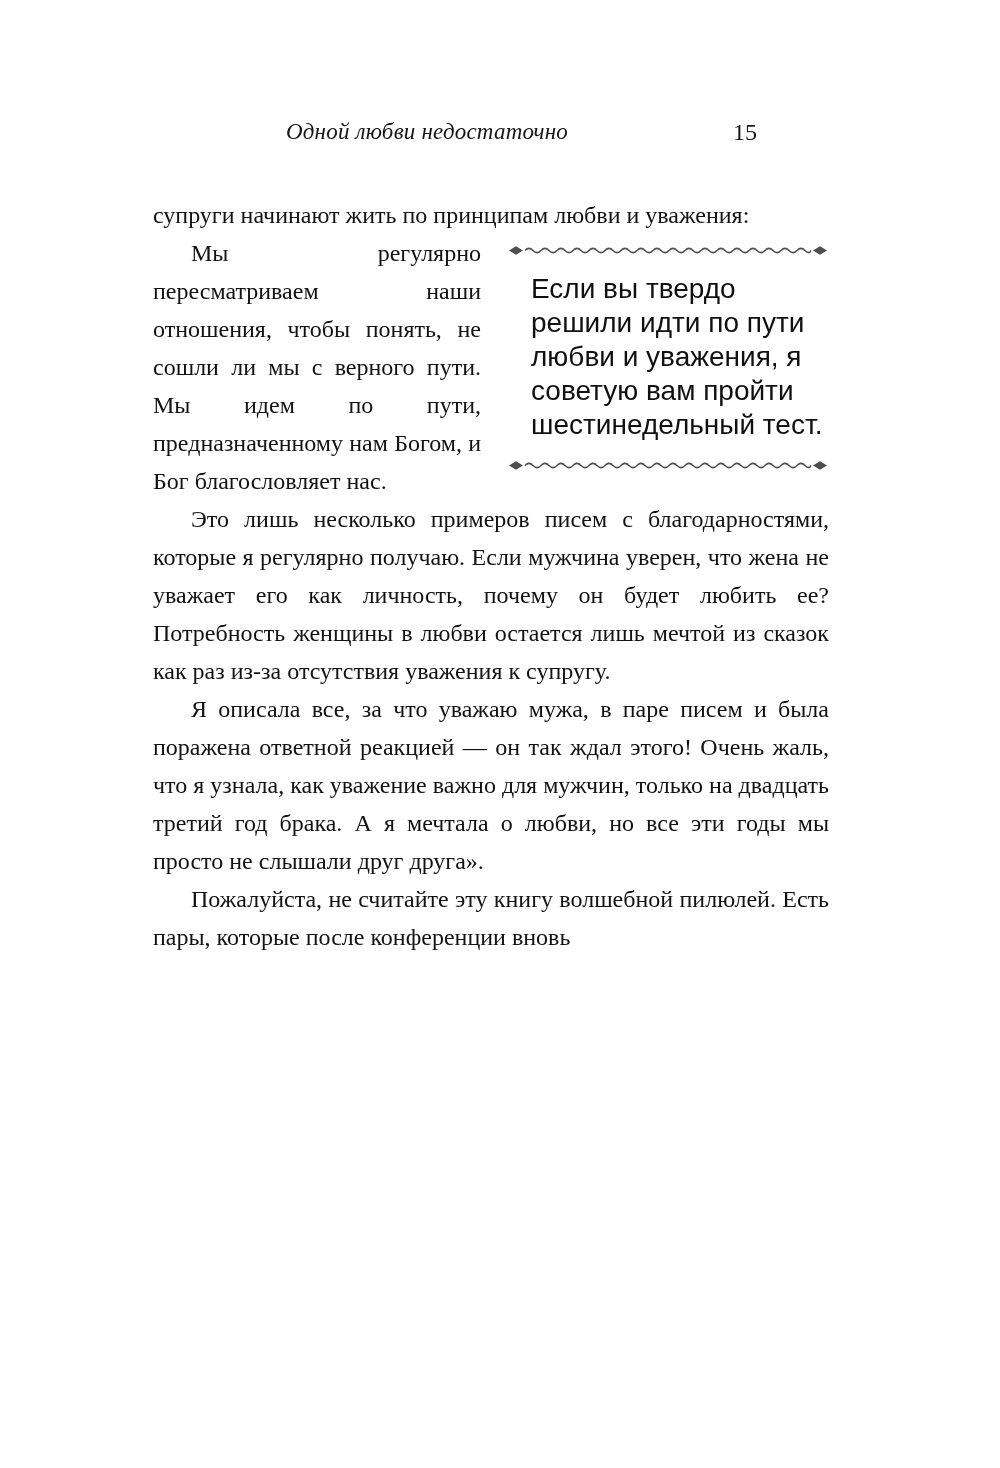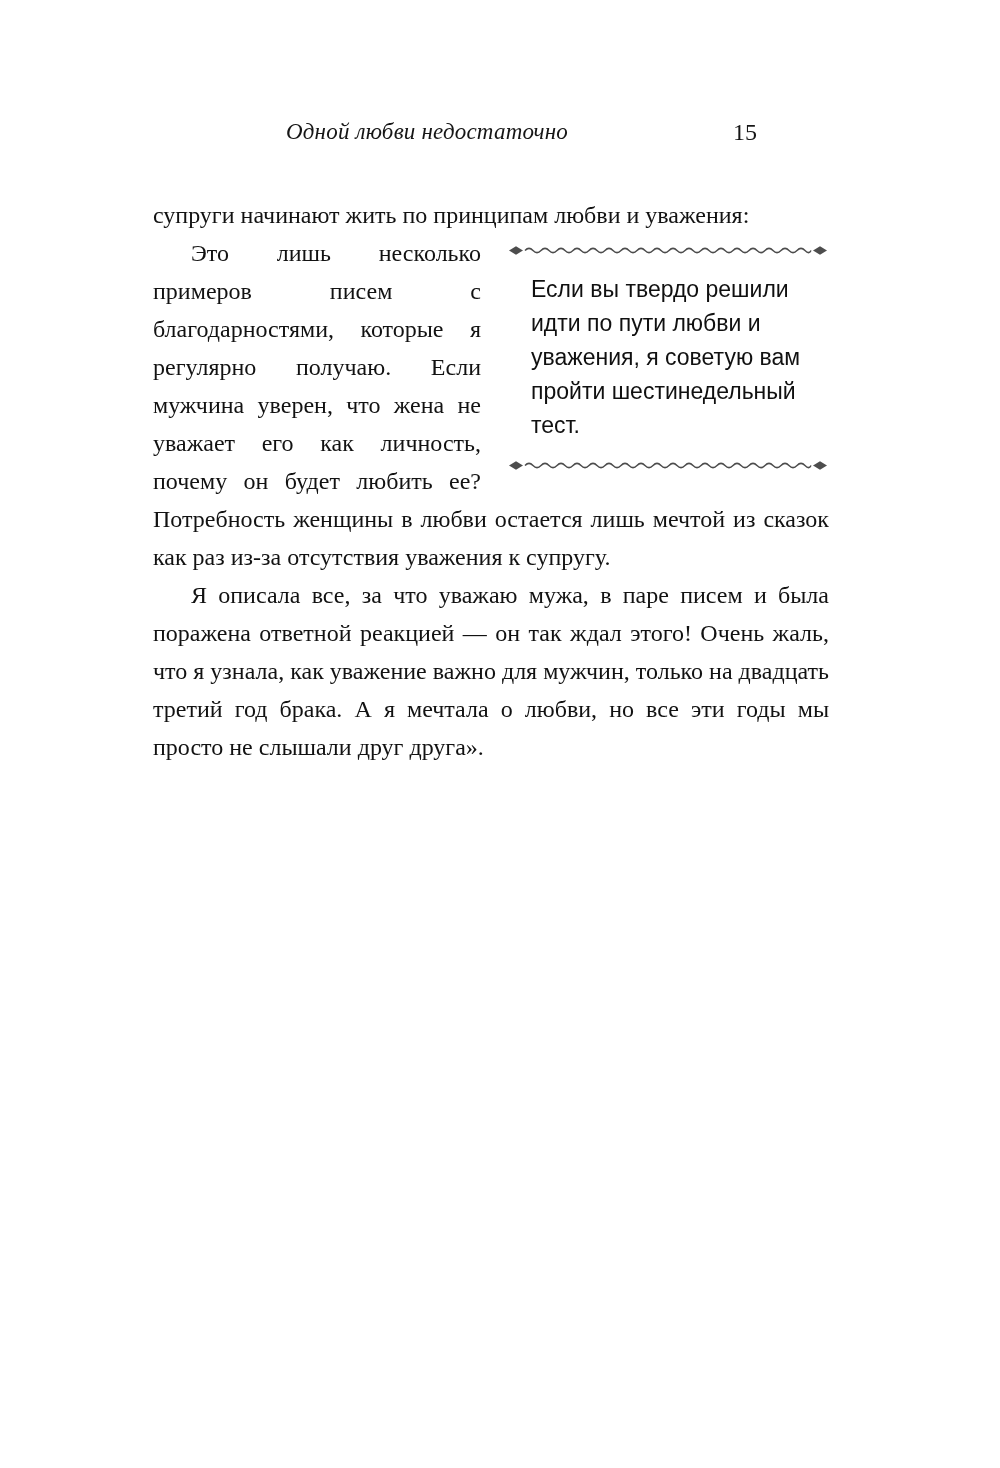--- a/index.html
+++ b/index.html
@@ -61,21 +61,21 @@
   
   .pullquote {
     float: right;
     width: 322px;
     margin: 10px 0 8px 26px;
     text-indent: 0;
     text-align: left;
     font-family: "Liberation Sans", "DejaVu Sans", sans-serif;
   }
   .pullquote-text {
-    font-size: 23px;
+    font-size: 28px;
     line-height: 34px;
     padding: 15px 2px 17px 24px;
     color: #101010;
   }
   .squiggle {
     display: block;
     width: 100%;
     height: 13px;
   }
   .squiggle .wave { stroke: #4d4d4d; stroke-width: 1.5; fill: none; }
@@ -106,23 +106,25 @@
 
         <div class="pullquote-text">Если вы твердо решили идти по пути любви и уважения, я советую вам пройти шестинедельный тест.</div>
 
         <svg class="squiggle" viewBox="0 0 322 12" preserveAspectRatio="none">
           <path class="tip" d="M2 6 L9 2 L16 6 L9 10 Z"></path>
           <path class="wave" d="M18 6 Q22 2 26 6 T34 6 T42 6 T50 6 T58 6 T66 6 T74 6 T82 6 T90 6 T98 6 T106 6 T114 6 T122 6 T130 6 T138 6 T146 6 T154 6 T162 6 T170 6 T178 6 T186 6 T194 6 T202 6 T210 6 T218 6 T226 6 T234 6 T242 6 T250 6 T258 6 T266 6 T274 6 T282 6 T290 6 T298 6 T304 6"></path>
           <path class="tip" d="M306 6 L313 2 L320 6 L313 10 Z"></path>
         </svg>
       </aside>
 
+      <span>Мы регулярно пересматриваем наши отношения, чтобы понять, не сошли ли мы с верного пути. Мы идем по пути, предназначенному нам Богом, и Бог благословляет нас.</span>
     </div>
 
 
     <div class="para">Это лишь несколько примеров писем с благодарностями, которые я регулярно получаю. Если мужчина уверен, что жена не уважает его как личность, почему он будет любить ее? Потребность женщины в любви остается лишь мечтой из сказок как раз из-за отсутствия уважения к супругу.</div>
 
     <div class="para">Я описала все, за что уважаю мужа, в паре писем и была поражена ответной реакцией — он так ждал этого! Очень жаль, что я узнала, как уважение важно для мужчин, только на двадцать третий год брака. А я мечтала о любви, но все эти годы мы просто не слышали друг друга».</div>
 
+    <div class="para">Пожалуйста, не считайте эту книгу волшебной пилюлей. Есть пары, которые после конференции вновь</div>
 
   </main>
 
 </div>
 
 </body></html>

